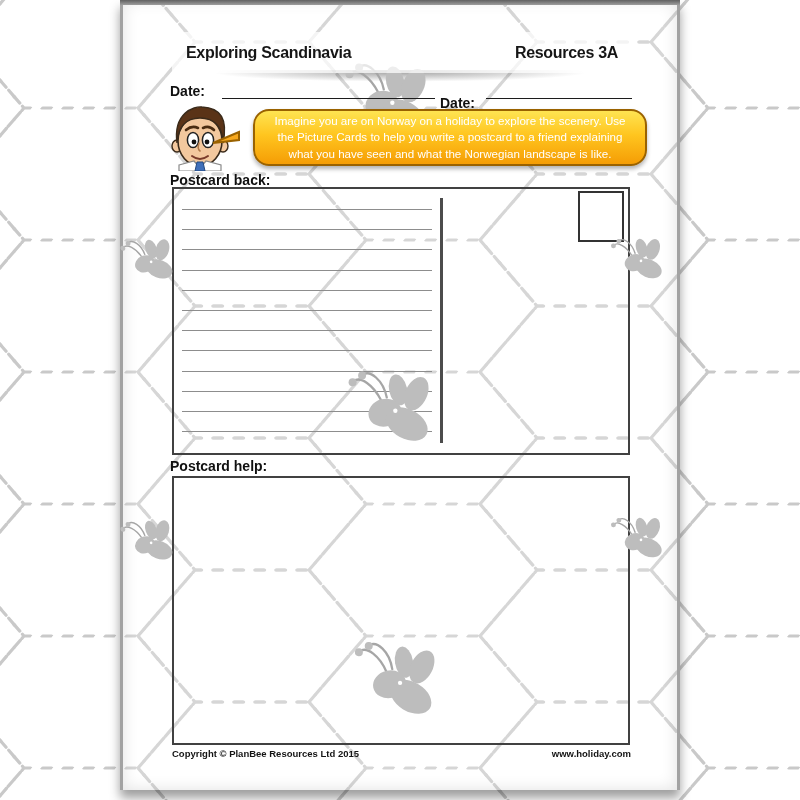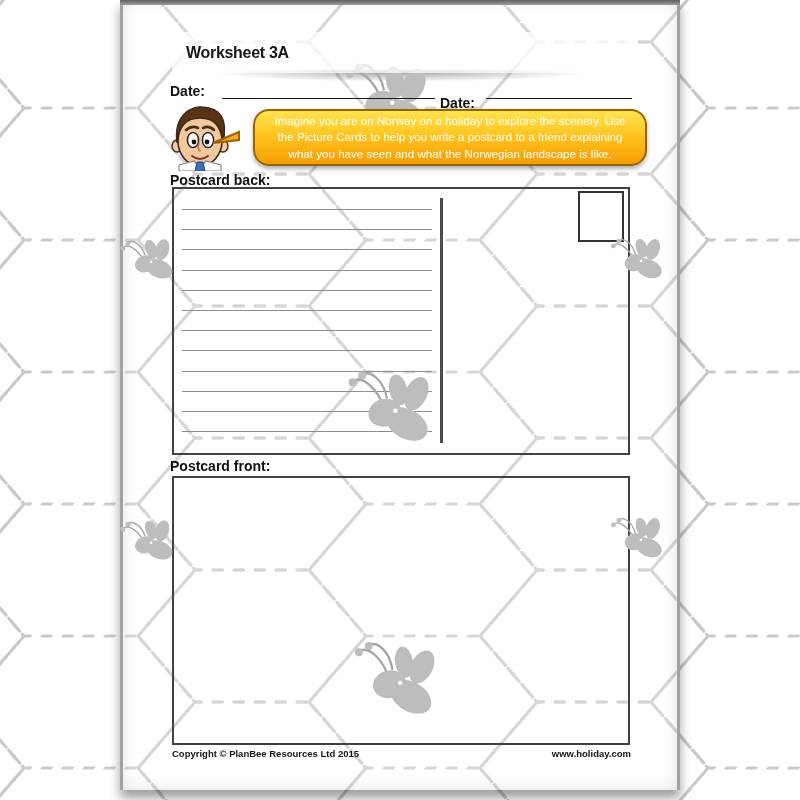--- a/index.html
+++ b/index.html
@@ -88,21 +88,22 @@
       </g>
     </pattern>
   </defs>
   <rect width="800" height="800" fill="url(#hexpat)"></rect>
 </svg>
 
 <div class="panel"></div>
 <div class="panel-top"></div>
 
 <div class="header-strip">
-  <span class="wsnum">Worksheet 3A</span>
+  <span class="title">Exploring Scandinavia</span>
+  <span class="wsnum">Resources 3A</span>
 </div>
 <div class="header-shadow"></div>
 
 <div class="name-row">
   <span class="fld-label" id="name-label">Date:</span>
   <span class="fld-line" id="name-line"></span>
   <span class="fld-label" id="date-label">Date:</span>
   <span class="fld-line" id="date-line"></span>
 </div>
 
@@ -143,21 +144,21 @@
       <div class="writing-line" style="top: 161.4px;"></div>
       <div class="writing-line" style="top: 181.6px;"></div>
       <div class="writing-line" style="top: 201.8px;"></div>
       <div class="writing-line" style="top: 222px;"></div>
       <div class="writing-line" style="top: 242.2px;"></div>
     </div>
   <div id="divider"></div>
   <div id="stamp"></div>
 </div>
 
-<span class="sec-label" id="pc-front-label">Postcard front:</span>
+<span class="sec-label" id="pc-front-label">Postcard help:</span>
 <div class="pc-box" id="pc-front"></div>
 
 <div class="footer">
   <span>Copyright © PlanBee Resources Ltd 2015</span>
   <span>www.holiday.com</span>
 </div>
 
 <svg id="bees" width="800" height="800" viewBox="0 0 800 800" aria-hidden="true">
   <defs>
     <g id="bee">

